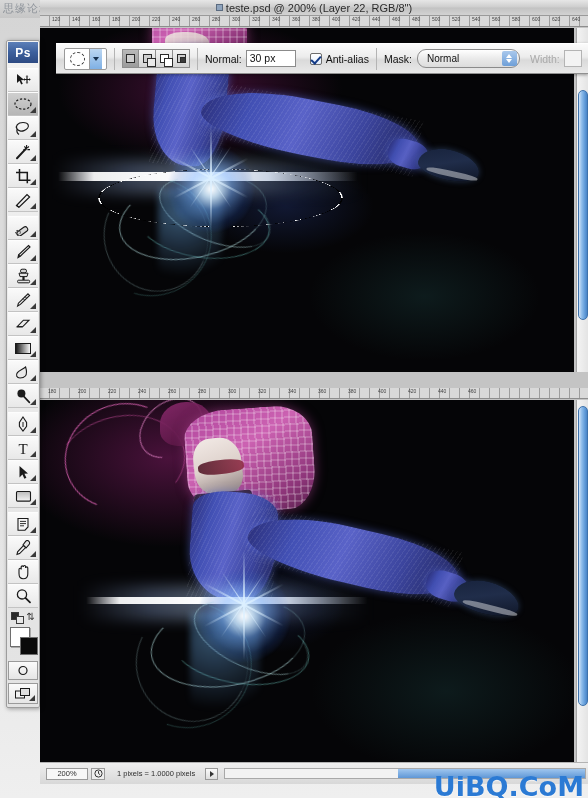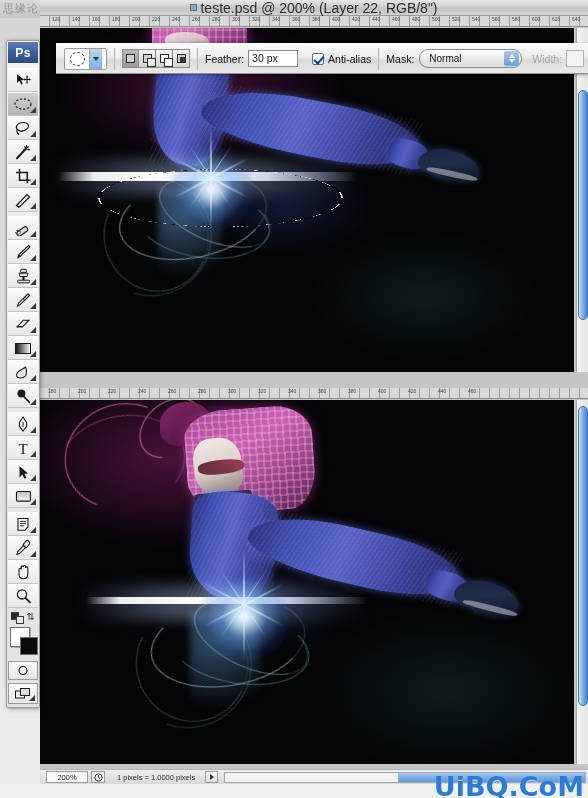--- a/index.html
+++ b/index.html
@@ -47,21 +47,21 @@
   .doc1 { left: 40px; top: 0px; width: 548px; height: 380px; }
   .doc2 { left: 40px; top: 372px; width: 548px; height: 400px; }
 
   .title-bar {
     position: absolute; left: 0; top: 0; width: 100%; height: 16px;
     background: linear-gradient(180deg,#e6e6e6 0%,#cdcdcd 48%,#c2c2c2 52%,#d2d2d2 100%);
     border-bottom: 1px solid #9a9a9a;
     display: flex; align-items: center; justify-content: center;
   }
   .title-text {
-    font-size: 14px; color: #2c2c2c; white-space: nowrap;
+    font-size: 11px; color: #2c2c2c; white-space: nowrap;
     font-family: "Liberation Sans", sans-serif;
   }
   .title-icon {
     display: inline-block; width: 7px; height: 7px;
     background: #8fa4bd; border: 1px solid #5b6b80;
     margin-right: 3px; vertical-align: -1px;
   }
 
   
   .ruler-h {
@@ -366,21 +366,21 @@
   }
   .vthumb {
     position:absolute; left:1px; width:10px; border-radius:5px;
     background: linear-gradient(90deg,#cfe2f7 0%,#8ebcea 35%,#5f9ad8 75%,#4a84c6 100%);
     border: 1px solid #3e72ab;
   }
 
   
   .status-bar {
     position: absolute; left: 40px; bottom: 14px;
-    width: 548px; height: 15px;
+    width: 548px; height: 22px;
     background: linear-gradient(180deg,#efefef,#d8d8d8);
     border-top: 1px solid #b3b3b3;
     display: flex; align-items: center;
     font-size: 8px; color: #2d2d2d;
     z-index: 20;
   }
   .zoom-field {
     width: 42px; height: 12px; margin-left: 6px;
     border: 1px solid #9a9a9a; background: #f7f7f7;
     display: flex; align-items: center; justify-content: center;
@@ -649,21 +649,21 @@
       <div class="mode-btn">
         <span class="mode-gl g3"></span>
       </div>
       <div class="mode-btn">
         <span class="mode-gl g4"></span>
       </div>
     </div>
 
     <div class="opt-sep"></div>
 
-    <span class="opt-label">Feather:</span>
+    <span class="opt-label">Normal:</span>
     <div class="feather-input">30 px</div>
 
     <div style="width:14px; flex:none;"></div>
 
     <div class="chk-wrap">
       <span class="chkbox"></span>
       <span class="opt-label">Anti-alias</span>
     </div>
 
     <div class="opt-sep"></div>

